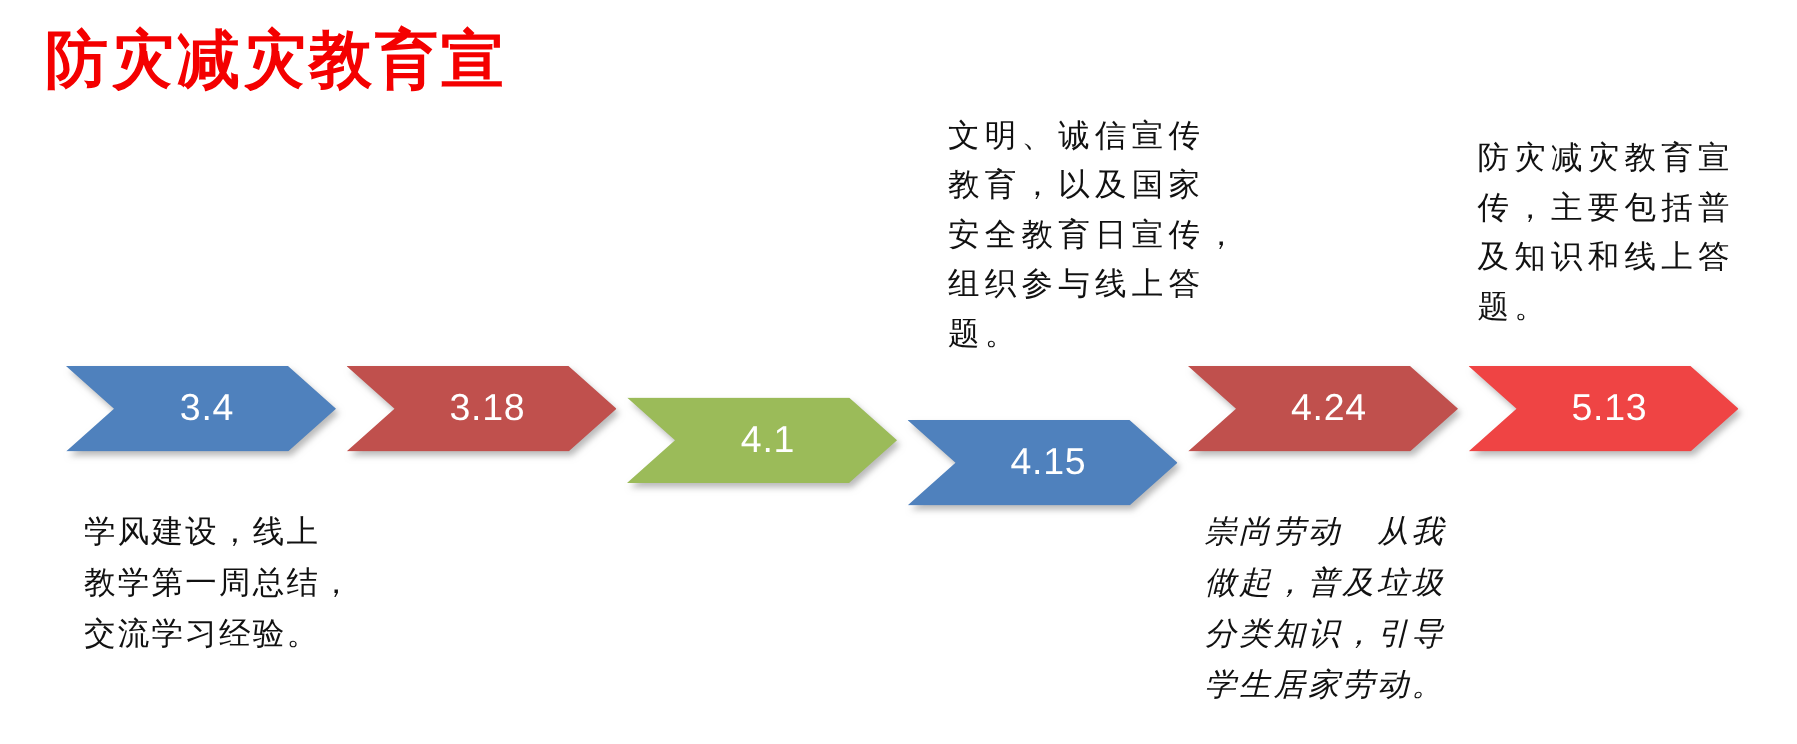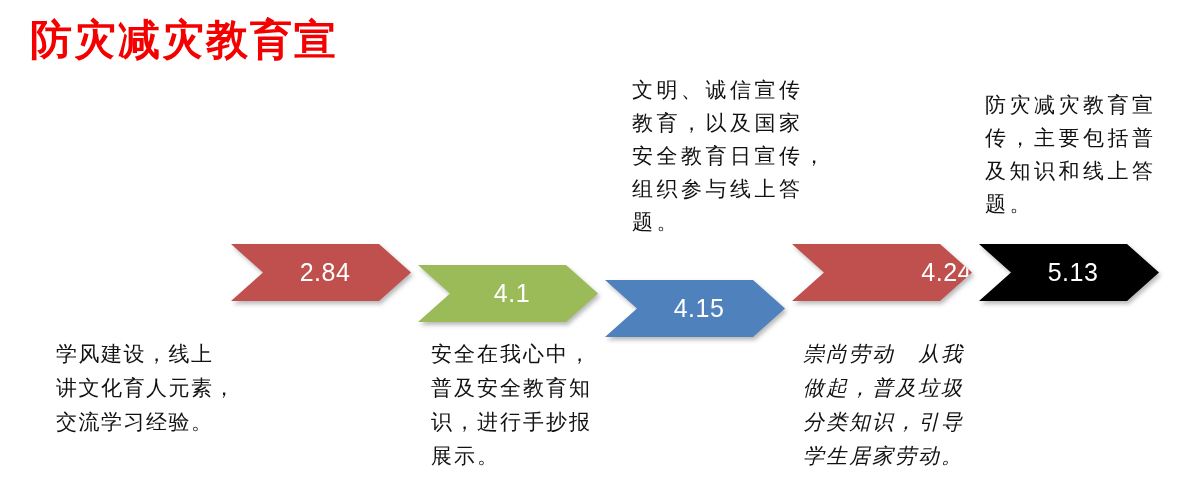--- a/index.html
+++ b/index.html
@@ -55,52 +55,53 @@
 教育，以及国家
 安全教育日宣传，
 组织参与线上答
 题。</div>
   <div class="note note-above-3">防灾减灾教育宣
 传，主要包括普
 及知识和线上答
 题。</div>
 
   <div class="band">
+    <div class="chev-wrap cw1">
+      <div class="chev" style="background-color: rgb(79, 129, 189);">
+        <span class="date">3.4</span>
+      </div>
+    </div>
     <div class="chev-wrap cw2">
       <div class="chev" style="background-color: rgb(192, 80, 77);">
-        <span class="date">2.84</span>
+        <span class="date">3.18</span>
       </div>
     </div>
     <div class="chev-wrap cw3">
       <div class="chev" style="background-color: rgb(155, 187, 89);">
         <span class="date">4.1</span>
       </div>
     </div>
     <div class="chev-wrap cw4">
       <div class="chev" style="background-color: rgb(79, 129, 189); margin-top: 36px;">
         <span class="date">4.15</span>
       </div>
     </div>
     <div class="chev-wrap cw5">
-      <div class="chev" style="background-color: rgb(192, 80, 77); justify-content: flex-end;">
+      <div class="chev" style="background-color: rgb(192, 80, 77);">
         <span class="date">4.24</span>
       </div>
     </div>
     <div class="chev-wrap cw6">
-      <div class="chev" style="background-color: #000000;">
+      <div class="chev" style="background-color: #ef4444;">
         <span class="date">5.13</span>
       </div>
     </div>
   </div>
 
   <div class="note note-below-1">学风建设，线上
-讲文化育人元素，
+教学第一周总结，
 交流学习经验。</div>
-  <div class="note note-below-2">安全在我心中，
-普及安全教育知
-识，进行手抄报
-展示。</div>
   <div class="note note-below-3">崇尚劳动　从我
 做起，普及垃圾
 分类知识，引导
 学生居家劳动。</div>
 
 </div>
 
 </body></html>

